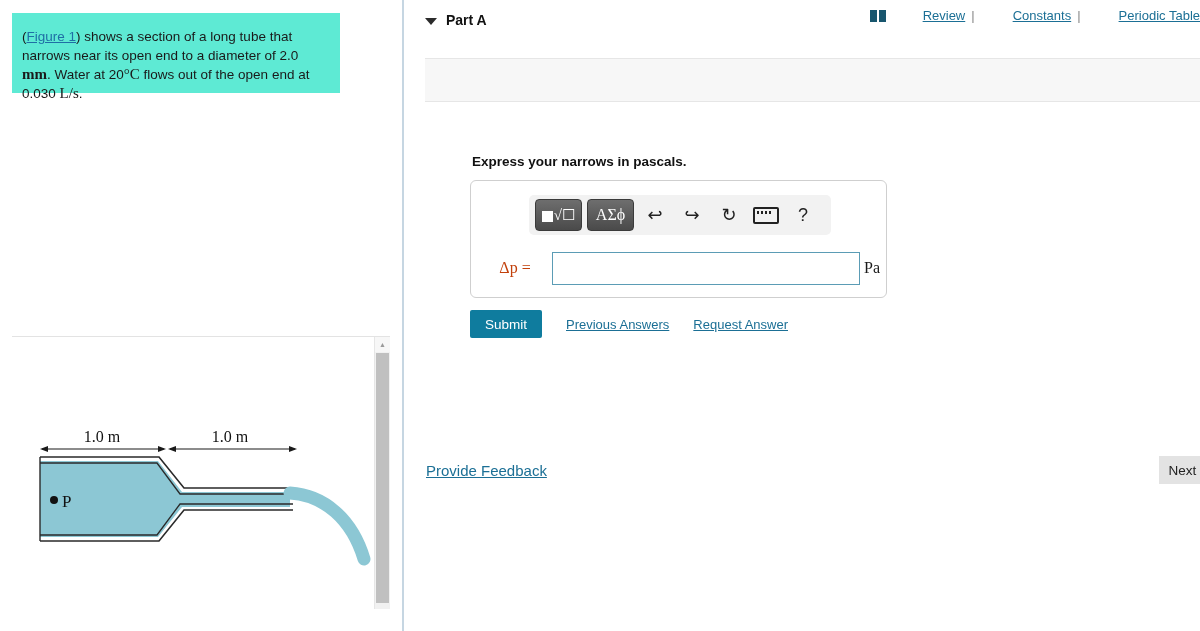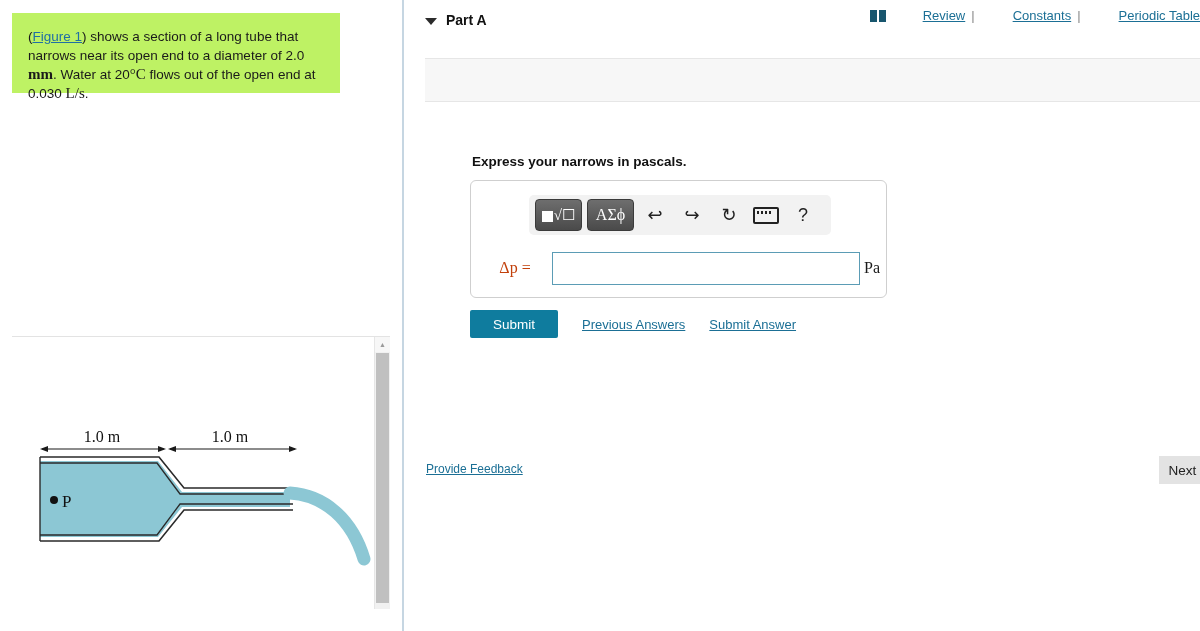--- a/index.html
+++ b/index.html
@@ -13,23 +13,23 @@
 
   
   .left-col {
     position: absolute; left: 0; top: 0;
     width: 402px; height: 631px;
     background: #fff;
   }
   .statement-box {
     position: absolute; left: 12px; top: 13px;
     width: 328px; height: 80px;
-    background: #bef264;
+    background: #5eead4;
     box-sizing: border-box;
-    padding: 14px 16px 0 16px;
+    padding: 14px 16px 0 10px;
   }
   .statement-text {
     font-size: 13.5px;
     line-height: 19px;
     color: #1a1a1a;
   }
   .statement-text .figlink {
     color: #1f6fa5; text-decoration: underline; cursor: pointer;
   }
   .mathsr { font-family: "Liberation Serif", serif; font-size: 15px; }
@@ -202,35 +202,35 @@
   .unit-label {
     margin-left: 4px;
     font-family: "Liberation Serif", serif; font-size: 16px; color: #1a1a1a;
   }
 
   .submit-row {
     position: absolute; left: 66px; top: 310px;
     display: flex; align-items: center;
   }
   .submit-btn {
-    width: 88px; height: 28px;
+    width: 72px; height: 28px;
     background: #0f7c9e; color: #fff;
     border: none; border-radius: 2px;
     font-size: 13.5px; font-family: "Liberation Sans", sans-serif;
     cursor: pointer;
   }
   .linkbtn {
     margin-left: 24px; color: #1b6f95;
     font-size: 13px; font-weight: normal;
     text-decoration: underline; cursor: pointer;
   }
 
   .feedback-link {
     position: absolute; left: 22px; top: 462px;
-    font-size: 12px; color: #1b6f95;
+    font-size: 15px; color: #1b6f95;
     text-decoration: underline; cursor: pointer;
   }
   .next-btn {
     position: absolute; left: 755px; top: 456px;
     width: 62px; height: 28px;
     background: #e3e3e3; border: none;
     font-size: 13.5px; color: #222;
     font-family: "Liberation Sans", sans-serif;
     cursor: pointer; text-align: center;
   }
@@ -326,19 +326,19 @@
       <div class="ans-row">
         <div class="dp-label">Δp =</div>
         <input class="ans-input" type="text" value="" placeholder="" style="">
         <div class="unit-label">Pa</div>
       </div>
     </div>
 
     <div class="submit-row">
       <button class="submit-btn">Submit</button>
       <span class="linkbtn">Previous Answers</span>
-      <span class="linkbtn">Submit Answer</span>
+      <span class="linkbtn">Request Answer</span>
     </div>
 
     <div class="feedback-link">Provide Feedback</div>
     <button class="next-btn">Next ❯</button>
   </div>
 </div>
 
 </body></html>

